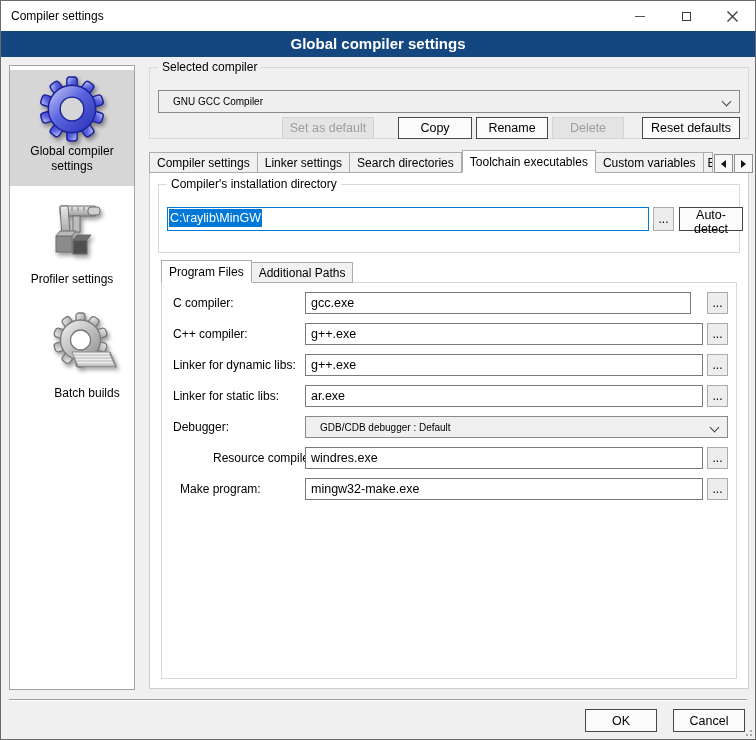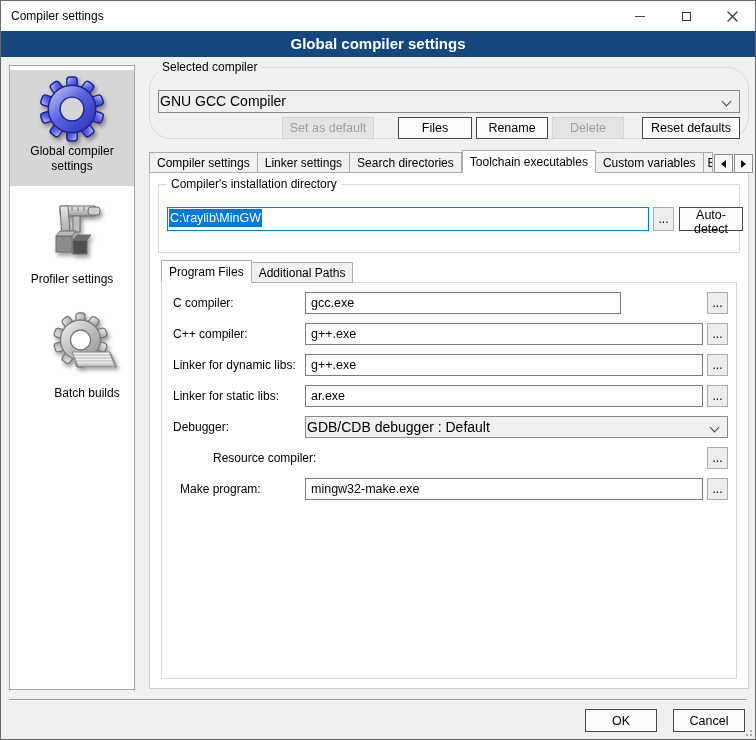--- a/index.html
+++ b/index.html
@@ -26,21 +26,21 @@
   .side-item{position:absolute;left:0;width:100%;display:flex;flex-direction:column;align-items:center;}
   .side-item.sel{background:#D6D6D6;}
   .side-item .ic{margin-top:6px;filter:drop-shadow(2px 3px 2px rgba(0,0,0,.40));}
   .side-item .lbl{text-align:center;line-height:15px;padding:2px 4px 6px 4px;}
   
   .groupbox{position:absolute;border:1px solid #D9D9D9;}
   .groupbox>.glabel{position:absolute;top:-8px;left:8px;padding:0 4px;line-height:15px;}
   .on-gray>.glabel{background:#F0F0F0;}
   .on-white>.glabel{background:#FFFFFF;}
   
-  .combo{position:absolute;background:#EFEFEF;border:1px solid #8A8A8A;line-height:21px;padding-left:1px;font-size:14px;}
+  .combo{position:absolute;background:#EFEFEF;border:1px solid #8A8A8A;line-height:21px;padding-left:14px;font-size:10px;}
   .chev{position:absolute;right:9px;top:7px;width:7px;height:7px;border-right:1px solid #444;border-bottom:1px solid #444;transform:rotate(45deg);}
   .btn{position:absolute;background:#FBFBFB;border:1px solid #474747;font-family:"Liberation Sans",sans-serif;
        font-size:12.5px;color:#000;padding:0;text-align:center;}
   .btn:disabled{background:#E4E4E4;border-color:#D4D4D4;color:#9D9D9D;}
   .txt{position:absolute;height:22px;border:1px solid #7A7A7A;background:#fff;font-family:"Liberation Sans",sans-serif;
        font-size:12.5px;padding:0 5px;color:#000;}
   .dots{position:absolute;width:21px;height:22px;background:#EDEDED;border:1px solid #ABABAB;font-size:12px;line-height:18px;text-align:center;padding:0;}
   
   .tabstrip{position:absolute;display:flex;align-items:flex-end;z-index:3;}
   .tab{height:21px;line-height:20px;padding:0 7px;background:#F1F1F1;border:1px solid #ACACAC;border-left:none;white-space:nowrap;}
@@ -166,28 +166,28 @@
             <path d="M23 46 L60.5 46" stroke="#B5B5B5"></path>
           <path d="M24.5 49 L62 49" stroke="#B5B5B5"></path>
             <path d="M26 52 L63 52" stroke="#B5B5B5"></path>
           <path d="M58 40 L64 54 L64 56 L58 42 Z" fill="#C2C2C2" stroke="#8A8A8A"></path>
         </g>
       </svg>
       <span class="lbl">Batch builds</span>
     </div>
   </div>
 
-  <div class="groupbox on-gray" style="left:148px;top:66px;width:600px;height:72px;border-radius:22px;">
+  <div class="groupbox on-gray" style="left:148px;top:66px;width:600px;height:72px;">
     <span class="glabel">Selected compiler</span>
     <div class="combo" style="left:8px;right:8px;top:22px;height:23px;">
       <span>GNU GCC Compiler</span>
       <span class="chev"></span>
     </div>
     <button class="btn" style="left:132px;top:49px;width:92px;height:22px;" disabled="">Set as default</button>
-    <button class="btn" style="left:248px;top:49px;width:74px;height:22px;">Files</button>
+    <button class="btn" style="left:248px;top:49px;width:74px;height:22px;">Copy</button>
     <button class="btn" style="left:326px;top:49px;width:72px;height:22px;">Rename</button>
     <button class="btn" style="left:402px;top:49px;width:72px;height:22px;text-align:center;" disabled="">Delete</button>
     <button class="btn" style="right:8px;top:49px;width:98px;height:22px;">Reset defaults</button>
   </div>
 
   <div class="tabstrip" style="left:148px;top:149px;width:600px;height:23px;">
     <div class="tab">Compiler settings</div>
     <div class="tab">Linker settings</div>
     <div class="tab">Search directories</div>
     <div class="tab active">Toolchain executables</div>
@@ -215,21 +215,21 @@
     </div>
 
     <div class="tabstrip" style="left:11px;top:87px;height:23px;">
       <div class="tab active">Program Files</div>
       <div class="tab">Additional Paths</div>
     </div>
 
     <div class="page" style="left:11px;top:109px;width:576px;height:397px;border-color:#D9D9D9;">
 
       <span class="frm-label" style="left:11px;top:9px;">C compiler:</span>
-      <input class="txt" style="left: 143px; top: 9px; width: 316px;" value="gcc.exe">
+      <input class="txt" style="left: 143px; top: 9px; width: 386px;" value="gcc.exe">
       <button class="dots" style="left:545px;top:9px;">...</button>
 
       <span class="frm-label" style="left:11px;top:40px;">C++ compiler:</span>
       <input class="txt" style="left: 143px; top: 40px; width: 398px;" value="g++.exe">
       <button class="dots" style="left:545px;top:40px;">...</button>
 
       <span class="frm-label" style="left:11px;top:71px;">Linker for dynamic libs:</span>
       <input class="txt" style="left: 143px; top: 71px; width: 398px;" value="g++.exe">
       <button class="dots" style="left:545px;top:71px;">...</button>
 
@@ -237,20 +237,21 @@
       <input class="txt" style="left: 143px; top: 102px; width: 398px;" value="ar.exe">
       <button class="dots" style="left:545px;top:102px;">...</button>
 
       <span class="frm-label" style="left:11px;top:133px;">Debugger:</span>
       <div class="combo" style="left:143px;top:133px;width:423px;height:22px;background:#F0F0F0;">
         <span>GDB/CDB debugger : Default</span>
         <span class="chev"></span>
       </div>
 
       <span class="frm-label" style="left:11px;top:164px;margin-left:40px;">Resource compiler:</span>
+      <input class="txt" style="left: 143px; top: 164px; width: 398px;" value="windres.exe">
       <button class="dots" style="left:545px;top:164px;">...</button>
 
       <span class="frm-label" style="left:18px;top:195px;">Make program:</span>
       <input class="txt" style="left: 143px; top: 195px; width: 398px;" value="mingw32-make.exe">
       <button class="dots" style="left:545px;top:195px;">...</button>
 
     </div>
   </div>
 
   <div class="separator"></div>

